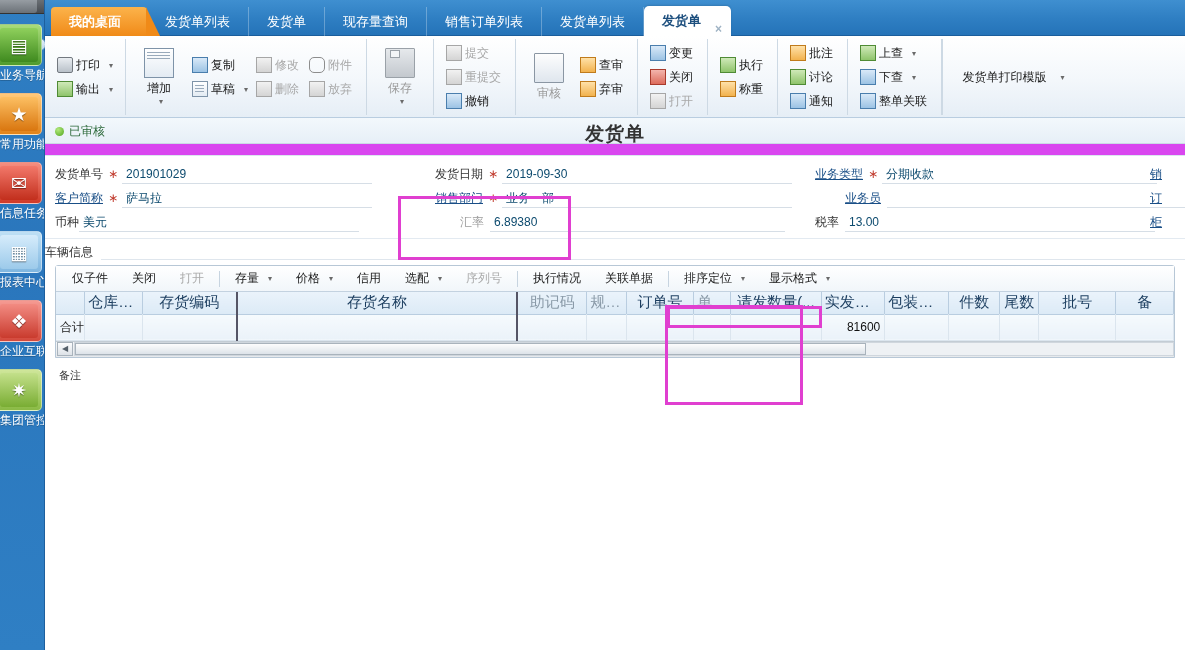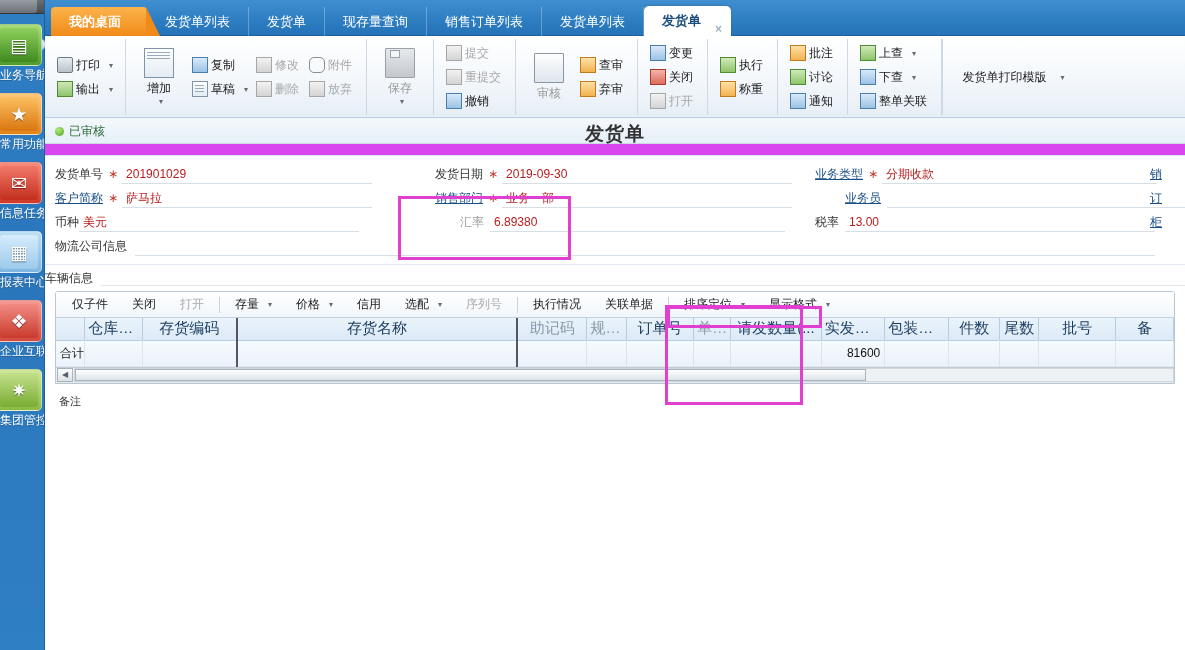--- a/index.html
+++ b/index.html
@@ -166,21 +166,21 @@
   .form{
     position:relative; padding:6px 0 4px 0; border-bottom:1px solid #e3eaf1;
   }
   .frow{ position:relative; height:24px; }
   .fld{ position:absolute; height:24px; display:flex; align-items:center; }
   .flabel{ font-size:12px; color:#333; white-space:nowrap; }
   .flabel.link{ color:#1a4f87; text-decoration:underline; }
   .flabel.dim{ color:#9b9b9b; }
   .req{ color:#c0392b; font-size:12px; padding:0 4px 0 5px; }
   .fval{
-    font-size:12px; color:#b91c1c; border-bottom:1px solid #d6dee6;
+    font-size:12px; color:#0c4a6e; border-bottom:1px solid #d6dee6;
     height:20px; line-height:20px; padding:0 4px; white-space:nowrap; overflow:hidden;
   }
 
   
   .veh{ position:relative; height:26px; display:flex; align-items:center; }
   .veh-label{ font-size:12px; color:#333; }
   .veh-line{ flex:1; border-bottom:1px solid #dfe6ed; margin:0 0 0 8px; height:16px; }
 
   
   .gridwrap{ position:relative; margin:0 10px 0 10px; border:1px solid #b7c7d6;
@@ -542,26 +542,20 @@
         </div>
         <div class="fld" style="left:770px; width:370px;">
           <span class="flabel">税率</span>
           <span class="fval" style="width:310px; margin-left:6px;">13.00</span>
         </div>
         <div class="fld" style="left:1105px;">
           <span class="flabel link">柜</span>
         </div>
       </div>
 
-      <div class="frow" style="height:26px;">
-        <div class="fld" style="left:10px; width:1120px;">
-          <span class="flabel">物流公司信息</span>
-          <span class="fval" style="width:1020px; margin-left:8px;"></span>
-        </div>
-      </div>
     </div>
 
     <div class="veh">
       <span class="veh-label">车辆信息</span>
       <span class="veh-line"></span>
     </div>
 
     <div class="gridwrap">
       <div class="gtoolbar" id="gtoolbar-host">
           <div class="gt">

